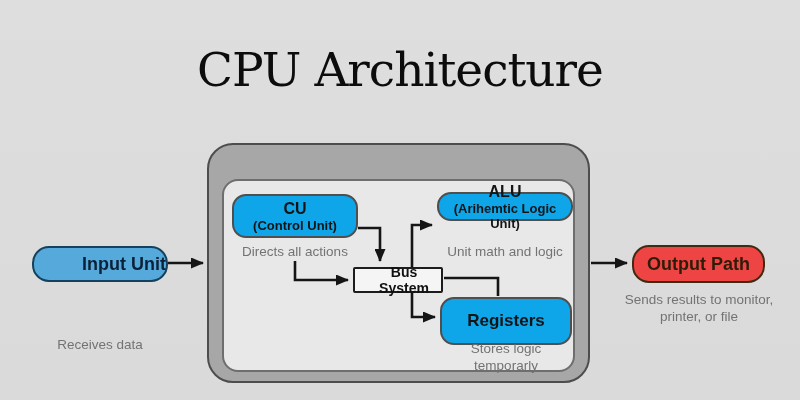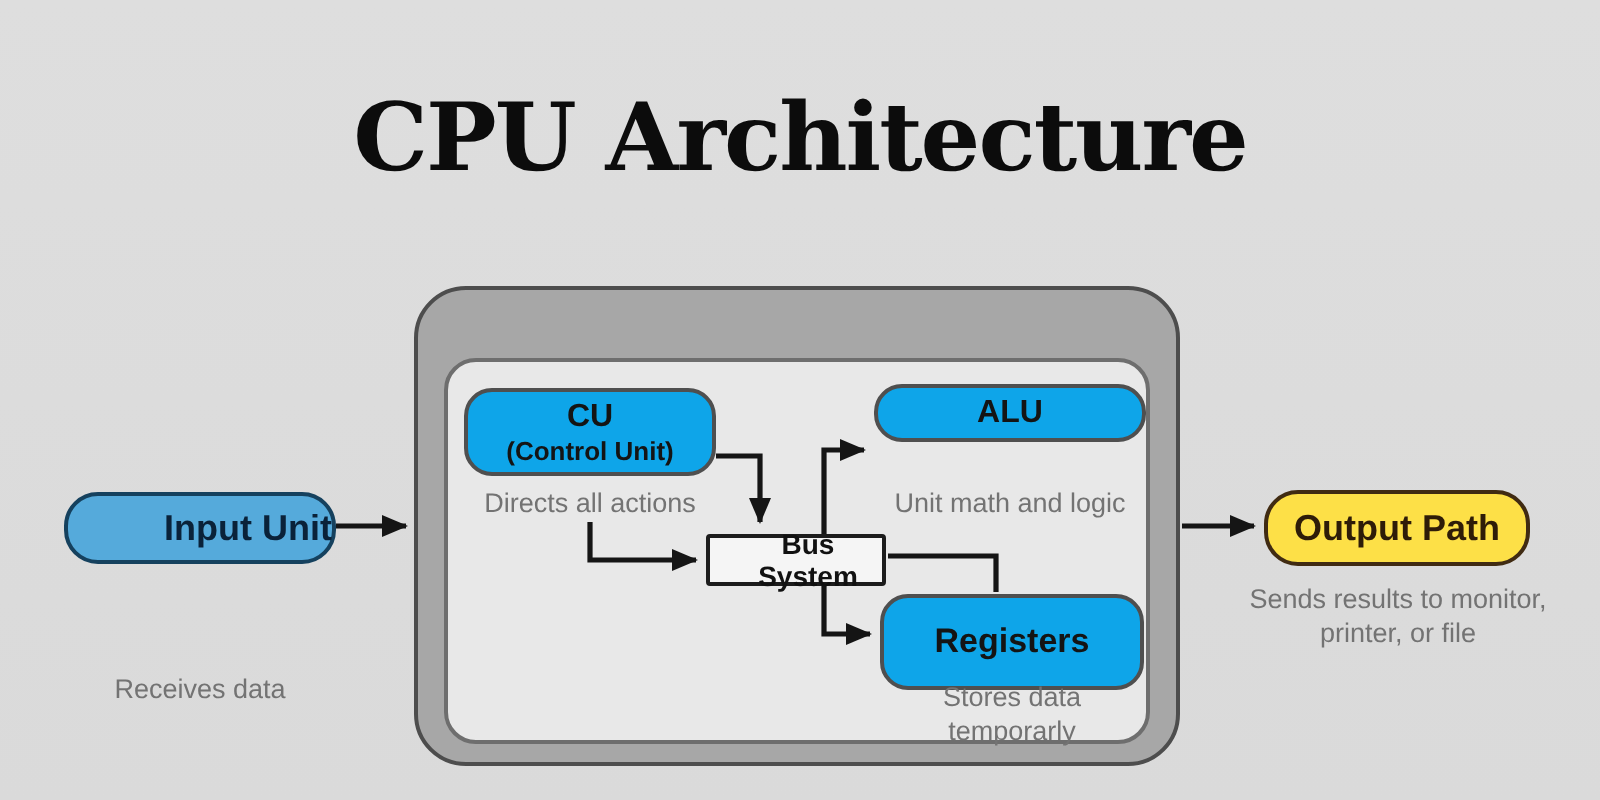--- a/index.html
+++ b/index.html
@@ -3,21 +3,21 @@
 <meta charset="utf-8">
 <style>
   html,body { margin:0; padding:0; }
   body {
     width:800px; height:400px; position:relative; overflow:hidden;
     background:linear-gradient(180deg,#dedede 0%,#dadada 100%);
     font-family:"Liberation Sans", sans-serif;
   }
   .title {
     position:absolute; top:44px; left:0; width:800px; text-align:center;
-    font-family:"DejaVu Serif", serif; font-weight:bold;
+    font-family:"DejaVu Serif", serif; font-weight:normal;
     font-size:47px; line-height:52px; color:#0c0c0c; letter-spacing:-1px;
   }
   .cpu-outer {
     position:absolute; left:207px; top:143px; width:383px; height:240px;
     background:#a7a7a7; border:2.5px solid #4d4d4d; border-radius:26px;
     box-sizing:border-box;
   }
   .cpu-inner {
     position:absolute; left:222px; top:179px; width:353px; height:193px;
     background:#e8e8e8; border:2px solid #6e6e6e; border-radius:16px;
@@ -43,21 +43,21 @@
     background:#f5f5f5; border:2.5px solid #1c1c1c; border-radius:2px;
     font-weight:bold; font-size:14px; color:#111;padding-left:12px;
   }
   .input-box {
     left:32px; top:246px; width:136px; height:36px;
     background:#55aadb; border:2.5px solid #15415e; border-radius:17px;
     font-weight:bold; font-size:18px; color:#0a2239;align-items:flex-end;
   }
   .output-box {
     left:632px; top:245px; width:133px; height:38px;
-    background:#fde047; border:2.5px solid #402b12; border-radius:17px;
+    background:#ef4444; border:2.5px solid #402b12; border-radius:17px;
     font-weight:bold; font-size:18px; color:#2e1c08;
   }
   .caption {
     position:absolute; text-align:center; color:#737373;
     font-size:13.5px; line-height:17px; white-space:pre-line;
   }
   .cap-cu   { left:232px; top:243px; width:126px; }
   .cap-alu  { left:437px; top:243px; width:136px; }
   .cap-reg  { left:440px; top:340px; width:132px; }
   .cap-in   { left:32px;  top:288px; width:136px;margin-top:48px; }
@@ -90,31 +90,32 @@
 </svg>
 
 <div class="unit gray-unit cu-box">
   <div class="big">CU</div>
   <div class="sub">(Control Unit)</div>
 </div>
 <div class="caption cap-cu">Directs all actions</div>
 
 <div class="unit gray-unit alu-box">
   <div class="big">ALU</div>
+  <div class="sub">(Arihemtic Logic Unit)</div>
 </div>
 <div class="caption cap-alu">Unit math and logic</div>
 
 <div class="unit bus-box">
   <div>Bus System</div>
 </div>
 
 <div class="unit gray-unit reg-box">
   <div class="big">Registers</div>
 </div>
-<div class="caption cap-reg">Stores data
+<div class="caption cap-reg">Stores logic
 temporarly</div>
 
 <div class="unit input-box">
   <div>Input Unit</div>
 </div>
 <div class="caption cap-in">Receives data</div>
 
 <div class="unit output-box">
   <div>Output Path</div>
 </div>

